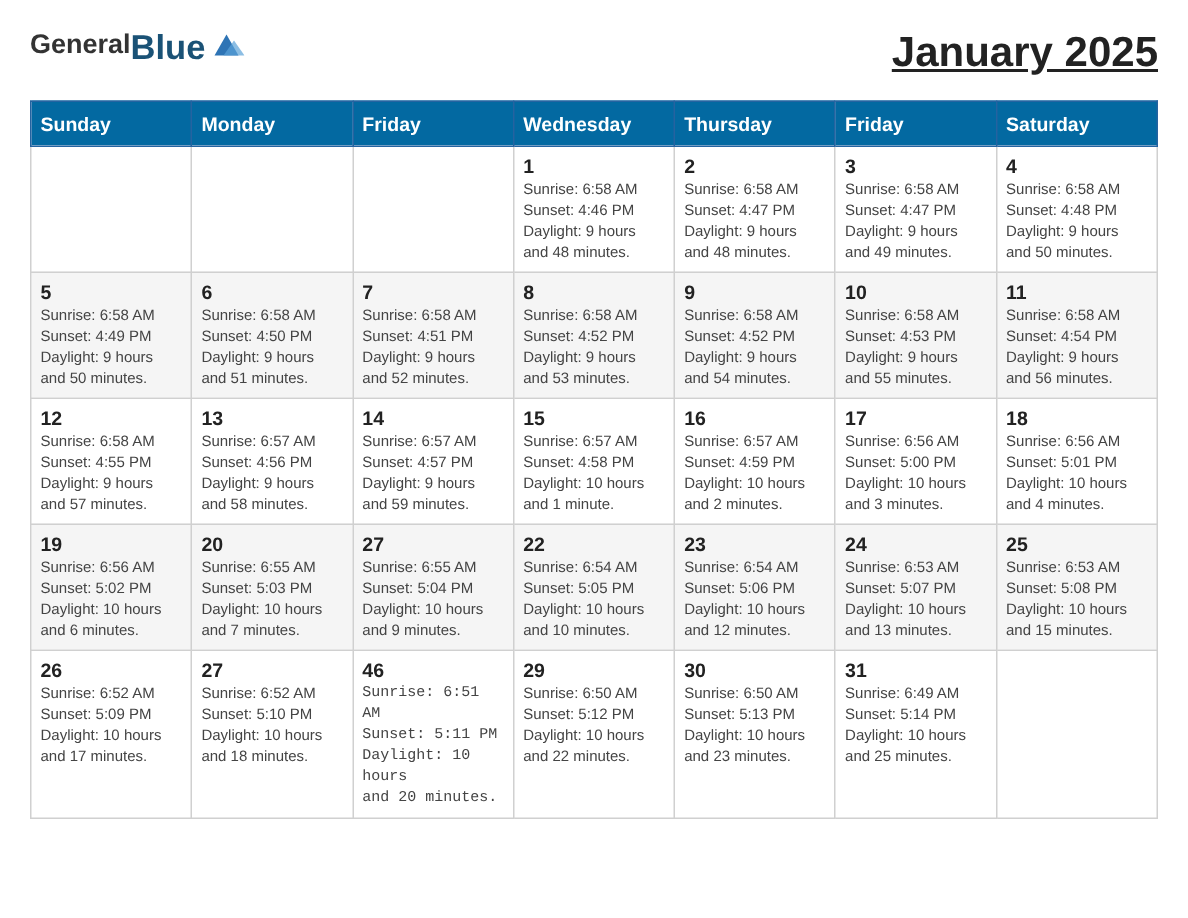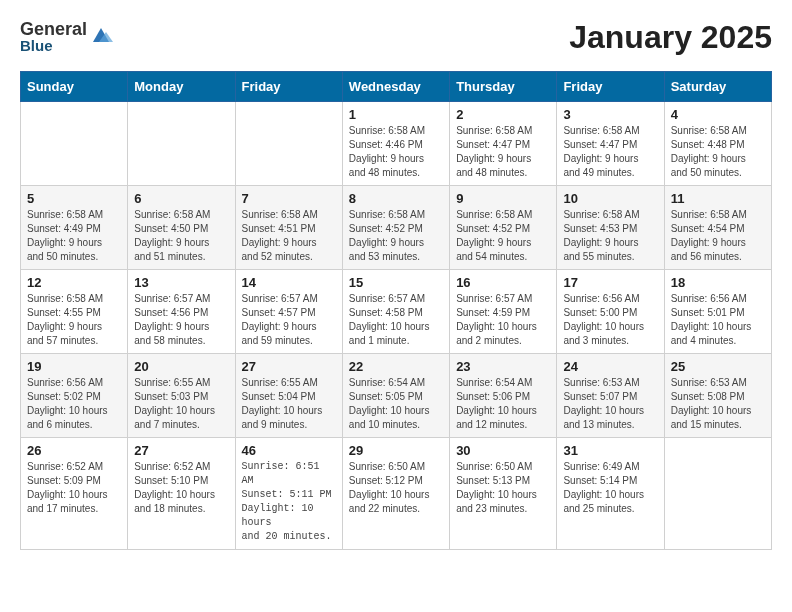--- a/index.html
+++ b/index.html
@@ -15,47 +15,49 @@
       justify-content: space-between;
       align-items: flex-start;
       margin-bottom: 16px;
     }
     .logo {
       display: flex;
       align-items: center;
     }
     .logo-text {
       display: flex;
-      flex-direction: column;
+      flex-direction: row;
       line-height: 1;
+      text-align: right;
     }
     .logo-general {
       font-size: 18px;
       font-weight: bold;
       color: #333;
     }
     .logo-blue {
-      font-size: 15px;
+      font-size: 23px;
       font-weight: bold;
       color: #1a5276;
     }
     .logo-icon {
       width: 24px;
       height: 24px;
       margin-left: 2px;
       margin-top: -2px;
     }
     .title-block {
       text-align: right;
     }
     .calendar-title {
-      font-size: 32px;
+      font-size: 28px;
       font-weight: bold;
       color: #222;
       line-height: 1.1;
+      text-decoration: underline;
     }
     .calendar-subtitle {
       font-size: 15px;
       color: #555;
     }
     .calendar {
       width: 100%;
       border-collapse: collapse;
       border: 1px solid #ccc;
     }

